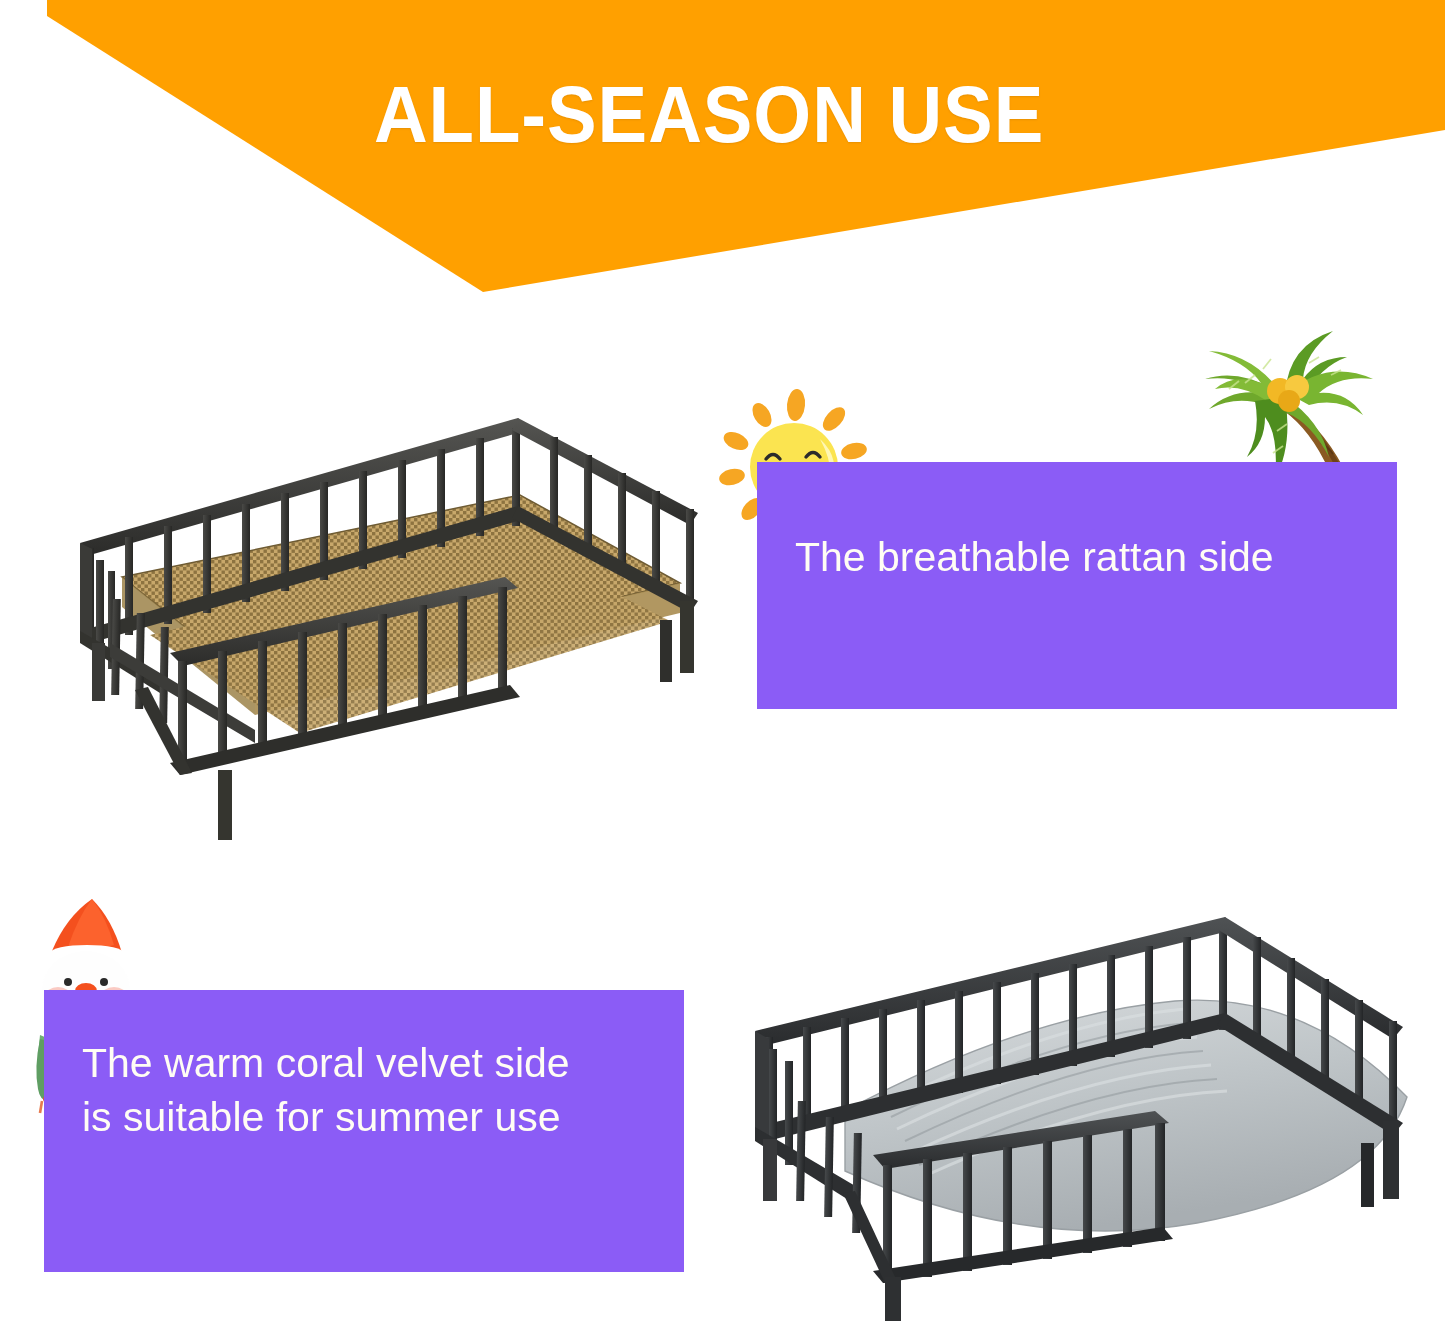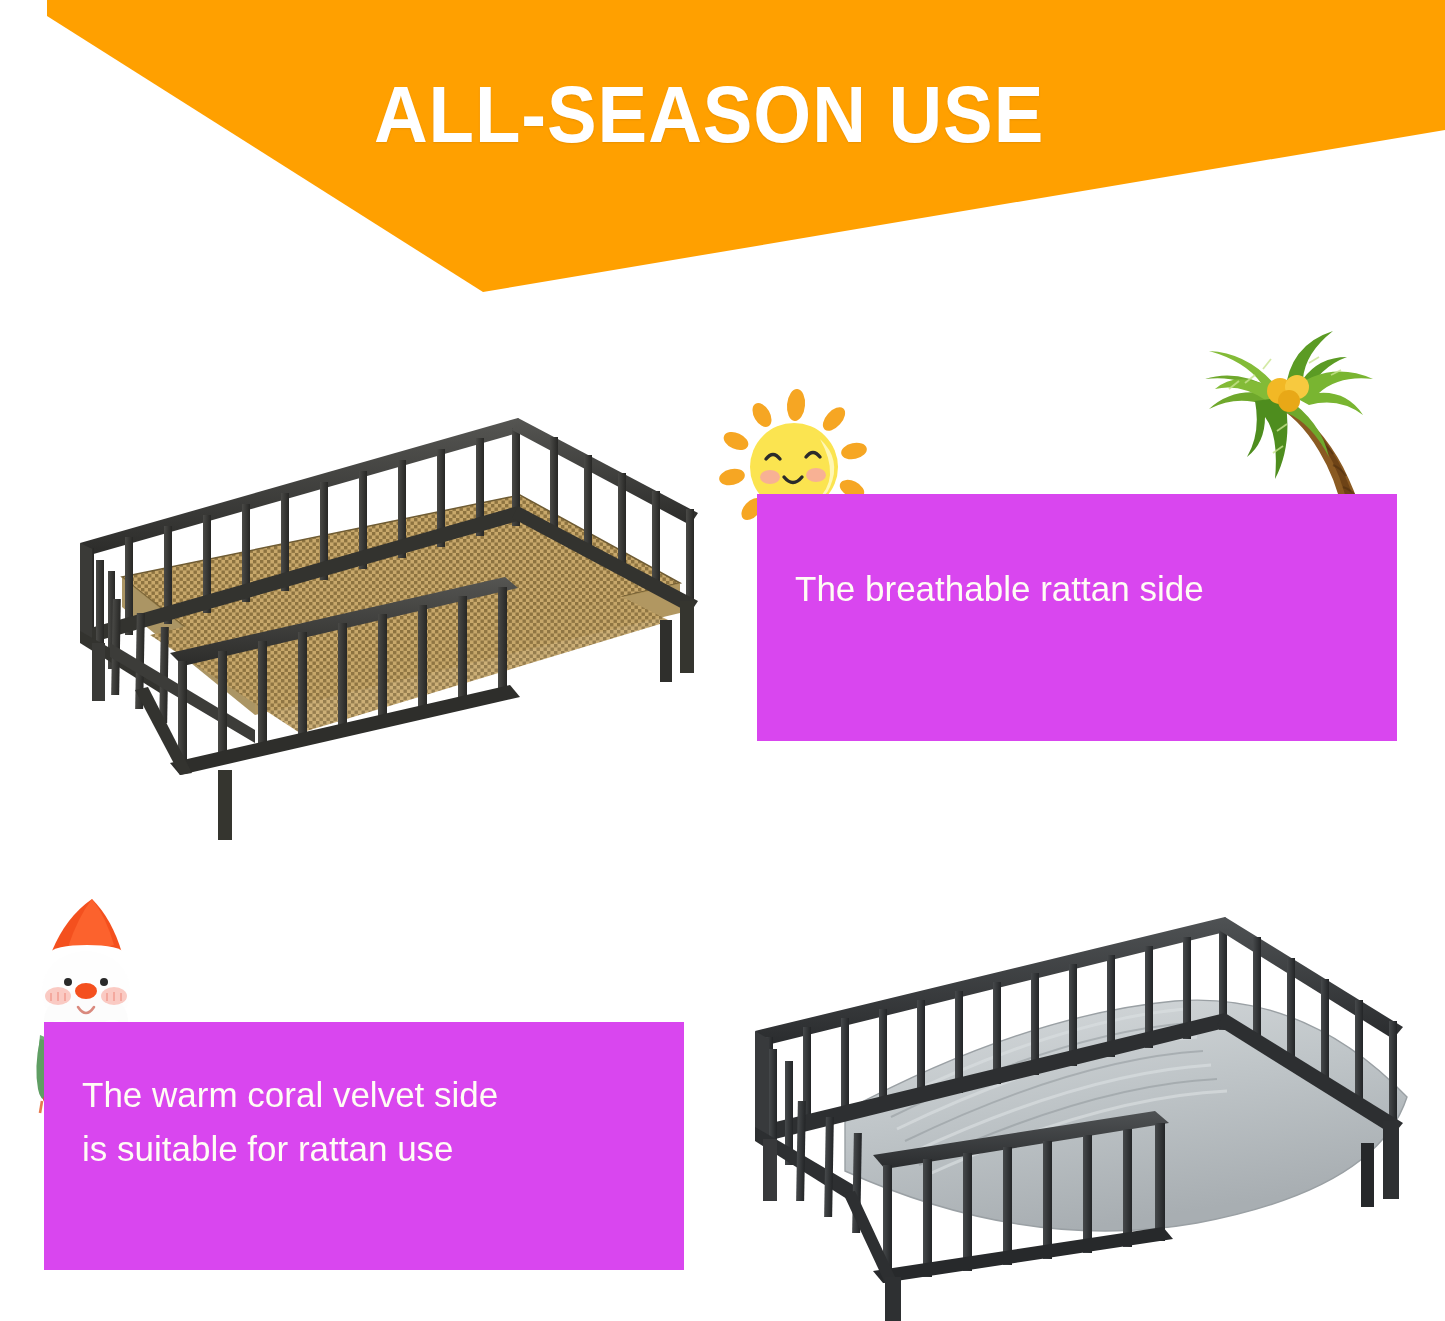--- a/index.html
+++ b/index.html
@@ -29,33 +29,32 @@
     line-height:90px;
     transform:scaleX(0.93);
     text-shadow:0 1px 2px rgba(180,110,0,0.30);
     white-space:nowrap;
     padding-right:130px;
   }
 
   
   .callout {
     position:absolute;
-    background:#d946ef;
+    background:#8b5cf6;
     color:#FFFDF4;
-    font-size:35px;
+    font-size:41px;
     line-height:54px;
     font-weight:400;
-    margin-top:32px;
   }
   .callout .line { display:block; white-space:nowrap; }
 
   #summer-callout { left:757px; top:462px; width:640px; height:247px; }
   #summer-callout .txt { position:absolute; left:38px; top:68px; }
 
-  #winter-callout { left:44px; top:990px; width:640px; height:248px;padding-left:42px; }
+  #winter-callout { left:44px; top:990px; width:640px; height:282px;padding-left:42px; }
   #winter-callout .txt { position:absolute; left:38px; top:46px; }
 
   
   .art { position:absolute; }
 
   
   #sun-art { left:716px; top:393px; width:160px; height:150px; }
 
   
   #palm-art { left:1185px; top:335px; width:215px; height:190px; }
@@ -281,21 +280,21 @@
 
     <ellipse cx="42" cy="140" rx="14" ry="13" fill="#FFFFFF"></ellipse>
     <ellipse cx="94" cy="140" rx="14" ry="13" fill="#FFFFFF"></ellipse>
     <ellipse cx="95" cy="152" rx="11" ry="14" fill="#FDFDFD"></ellipse>
   </svg>
 </div>
 
 <div class="callout" id="winter-callout">
   <div class="txt">
     <span class="line">The warm coral velvet side</span>
-    <span class="line">is suitable for rattan use</span>
+    <span class="line">is suitable for summer use</span>
   </div>
 </div>
 
 <div class="art" id="bed-velvet">
   <svg viewBox="0 0 700 400" width="700" height="400">
     <defs>
       <linearGradient id="velvetG" x1="0" y1="0" x2="0.4" y2="1">
         <stop offset="0" stop-color="#D7DBDD"></stop>
         <stop offset="0.5" stop-color="#BFC5C8"></stop>
         <stop offset="1" stop-color="#A8AEB2"></stop>

